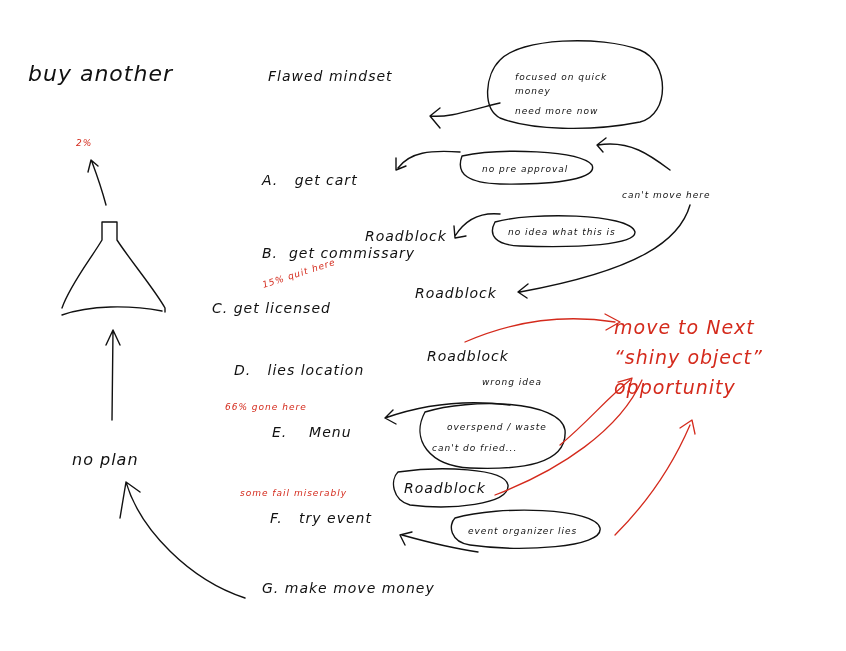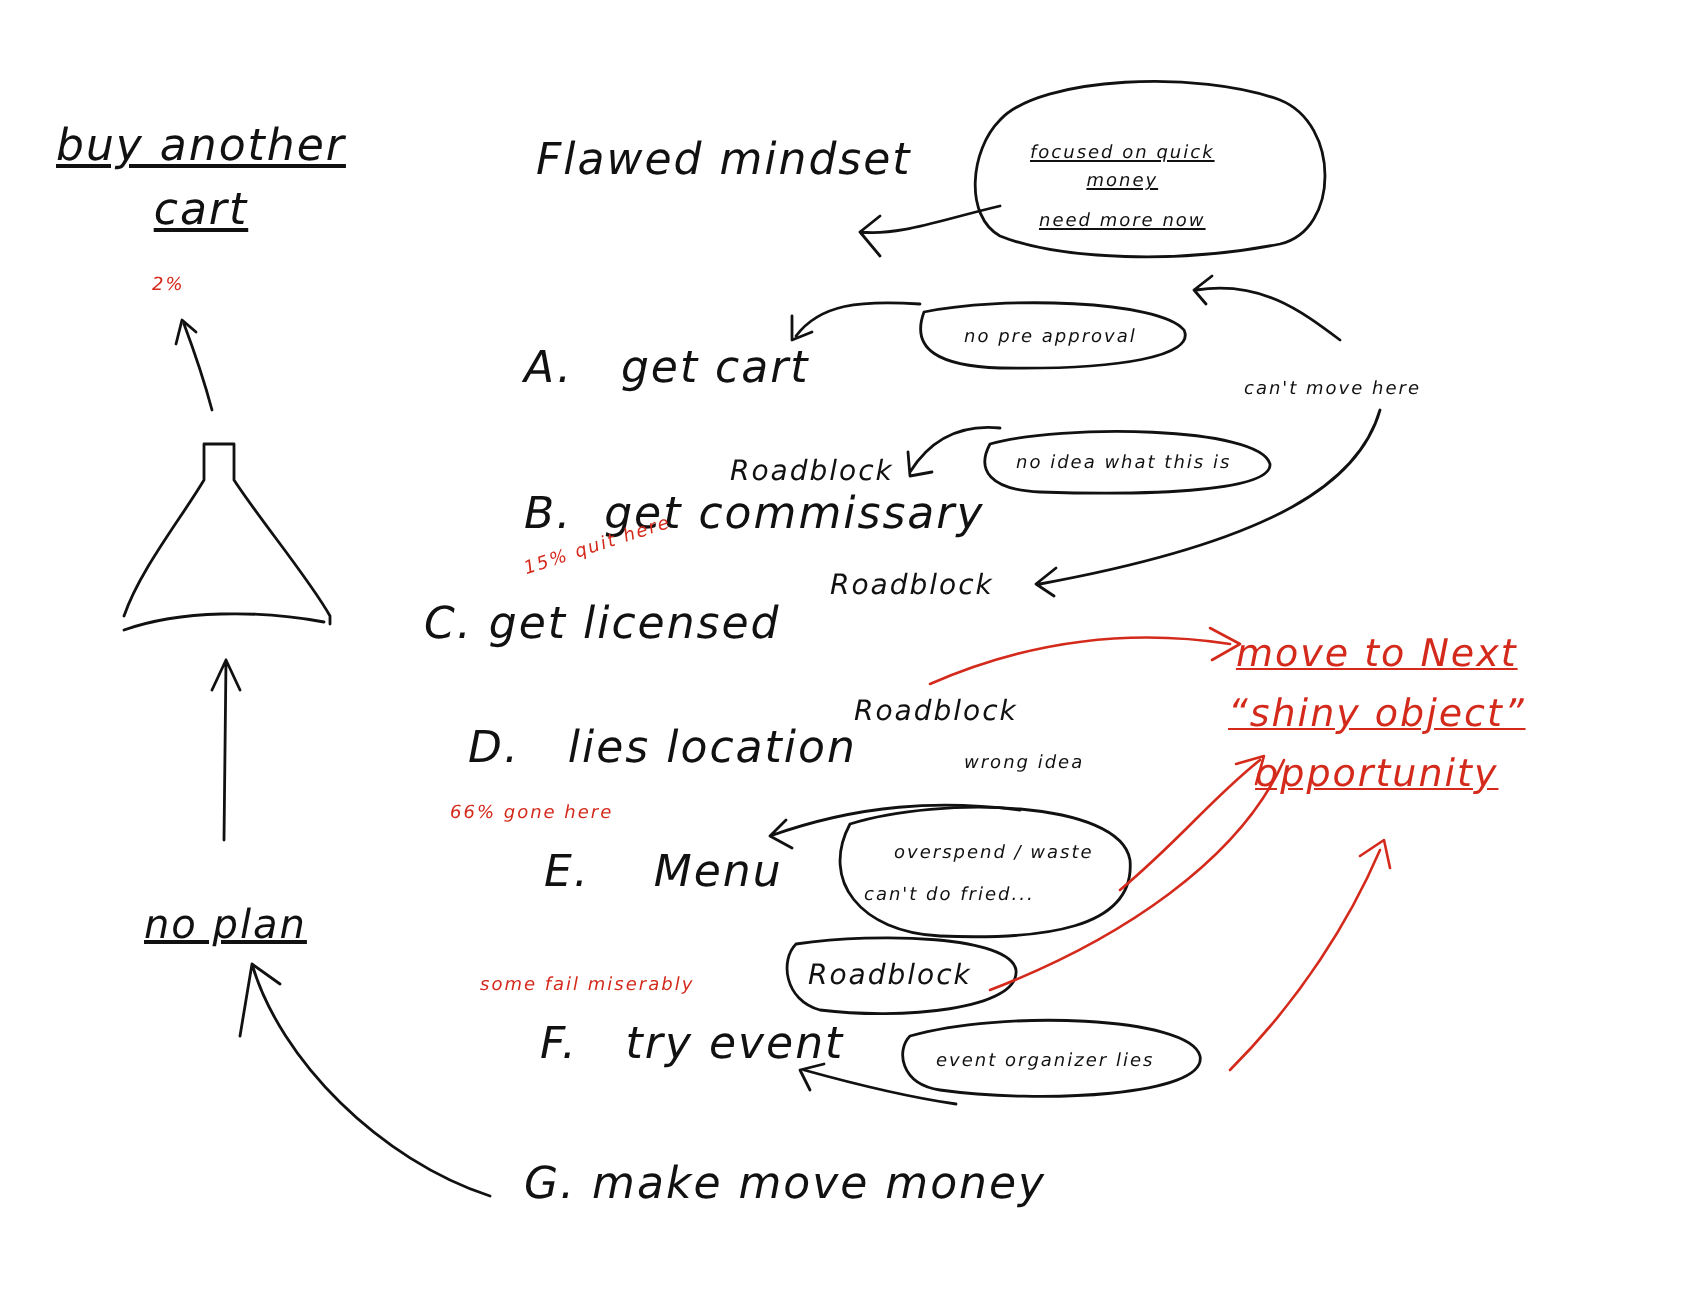--- a/index.html
+++ b/index.html
@@ -1,24 +1,24 @@
 <!DOCTYPE html>
 <html><head>
 <meta charset="utf-8">
 <style>
   html, body { margin:0; padding:0; background:#ffffff; }
   body { width:846px; height:651px; position:relative; overflow:hidden;
          font-family: "DejaVu Sans", sans-serif; color:#111; }
   .t { position:absolute; white-space:nowrap; font-style:italic; color:#111; letter-spacing:1px; }
   .red { color:#d42a1c; }
-  .big { font-size:22px; }
+  .big { font-size:14px; }
   .med { font-size:18px; }
   .sm  { font-size:11px; }
   .xs  { font-size:9px; }
-  .center { text-align:center;text-decoration:underline; }
+  .center { text-align:left; }
   svg.lines { position:absolute; left:0; top:0; }
   svg.lines path, svg.lines ellipse { fill:none; stroke-linecap:round; stroke-linejoin:round; }
   .blk { stroke:#111; stroke-width:1.4; }
   .rd  { stroke:#d42a1c; stroke-width:1.3; }
 </style>
 </head>
 <body>
 
 <svg class="lines" width="846" height="651">
 
@@ -48,24 +48,23 @@
   <path class="blk" d="M478 552 C450 548, 420 540, 402 535 M405 545 L400 535 L412 532"></path>
 
   <path class="rd" d="M465 342 C520 318, 570 315, 615 322 M605 314 L620 322 L606 330"></path>
   <path class="rd" d="M560 445 C590 420, 605 400, 630 380 M618 382 L632 378 L628 392"></path>
   <path class="rd" d="M495 495 C560 470, 620 430, 642 380"></path>
   <path class="rd" d="M615 535 C650 500, 675 460, 690 425 M680 428 L692 420 L695 434"></path>
 </svg>
 
 <div class="t med center" style="left:28px;top:58px;font-size:22px;line-height:32px;">
   <div>buy another</div>
-  <div>cart</div>
 </div>
 <div class="t red xs" style="left:76px;top:138px;">2%</div>
-<div class="t big" style="left:72px;top:450px;font-size:20px;text-decoration:underline;">no plan</div>
+<div class="t big" style="left:72px;top:450px;font-size:16px;">no plan</div>
 
 <div class="t big" style="left:268px;top:68px;">Flawed mindset</div>
 <div class="t xs center" style="left:515px;top:70px;line-height:14px;">
   <div>focused on quick</div>
   <div>money</div>
   <div style="margin-top:6px;">need more now</div>
 </div>
 
 <div class="t big" style="left:262px;top:172px;"><span>A.</span>&nbsp;&nbsp;&nbsp;<span>get cart</span></div>
 <div class="t big" style="left:262px;top:245px;"><span>B.</span>&nbsp;&nbsp;<span>get commissary</span></div>

